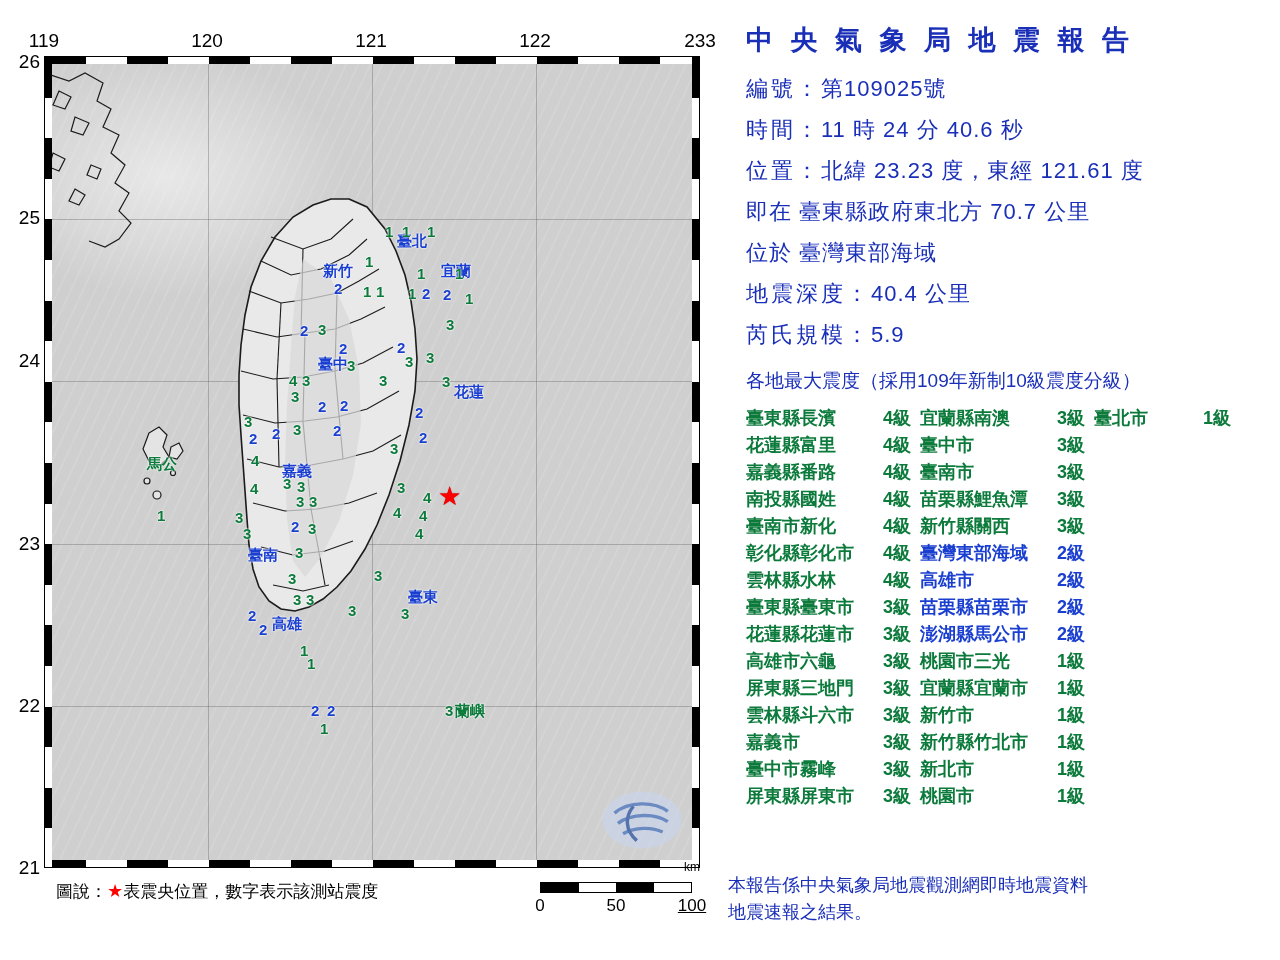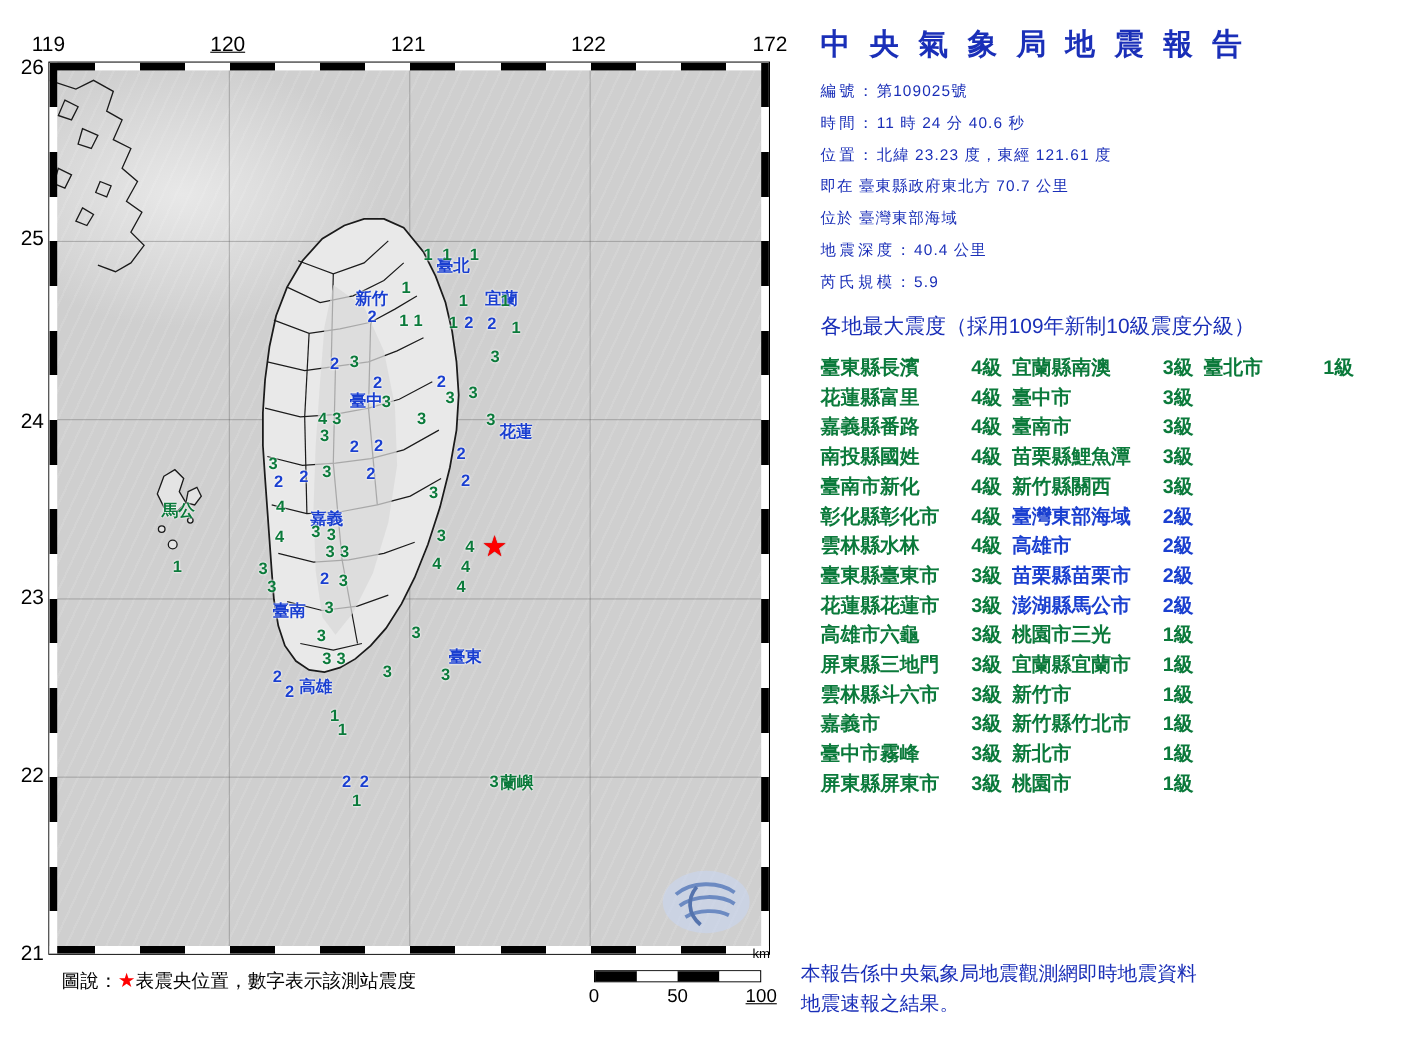--- a/index.html
+++ b/index.html
@@ -121,21 +121,21 @@
   
   #report {
     position:absolute; left:714px; top:0; width:566px; height:960px;
     padding:18px 14px 0 18px;
   }
   #report-title {
     font-size:27px; font-weight:bold; color:#1a2fb8; letter-spacing:5px;
     margin:4px 0 16px 14px;
   }
   .rline {
-    font-size:14px; color:#1a2fb8; margin:0 0 11px 14px; letter-spacing:1px;
+    font-size:22px; color:#1a2fb8; margin:0 0 11px 14px; letter-spacing:1px;
     white-space:nowrap;
   }
   .rline .lbl { letter-spacing:3px; }
   #intensity-heading {
     font-size:19px; color:#1a2fb8; margin:18px 0 12px 14px; letter-spacing:0px;
     white-space:nowrap;
   }
   
   #intensity-table {
     margin-left:14px; width:540px;
@@ -153,29 +153,29 @@
     font-size:18px; color:#1a2fb8; line-height:27px;
   }
 </style>
 </head>
 <body>
 
 <div id="map-panel">
 
   <div class="lon-labels">
       <span style="left: 44px;">119</span>
-      <span style="left: 207px; text-decoration: underline;">120</span>
+      <span style="left: 207px;">120</span>
       <span style="left: 371px;">121</span>
       <span style="left: 535px;">122</span>
-      <span style="left: 700px;">172</span>
+      <span style="left: 700px;">233</span>
     </div>
   <div class="lat-labels">
       <span style="top: 62px;">26</span>
       <span style="top: 218px;">25</span>
-      <span style="top: 384px; text-align: right;">24</span>
+      <span style="top: 361px; text-align: right;">24</span>
       <span style="top: 544px;">23</span>
       <span style="top: 706px;">22</span>
       <span style="top: 868px;">21</span>
     </div>
 
   <div id="map-frame">
     <div id="relief"></div>
 
     <div class="grid-v" style="left:163px;"></div>
     <div class="grid-v" style="left:327px;"></div>

